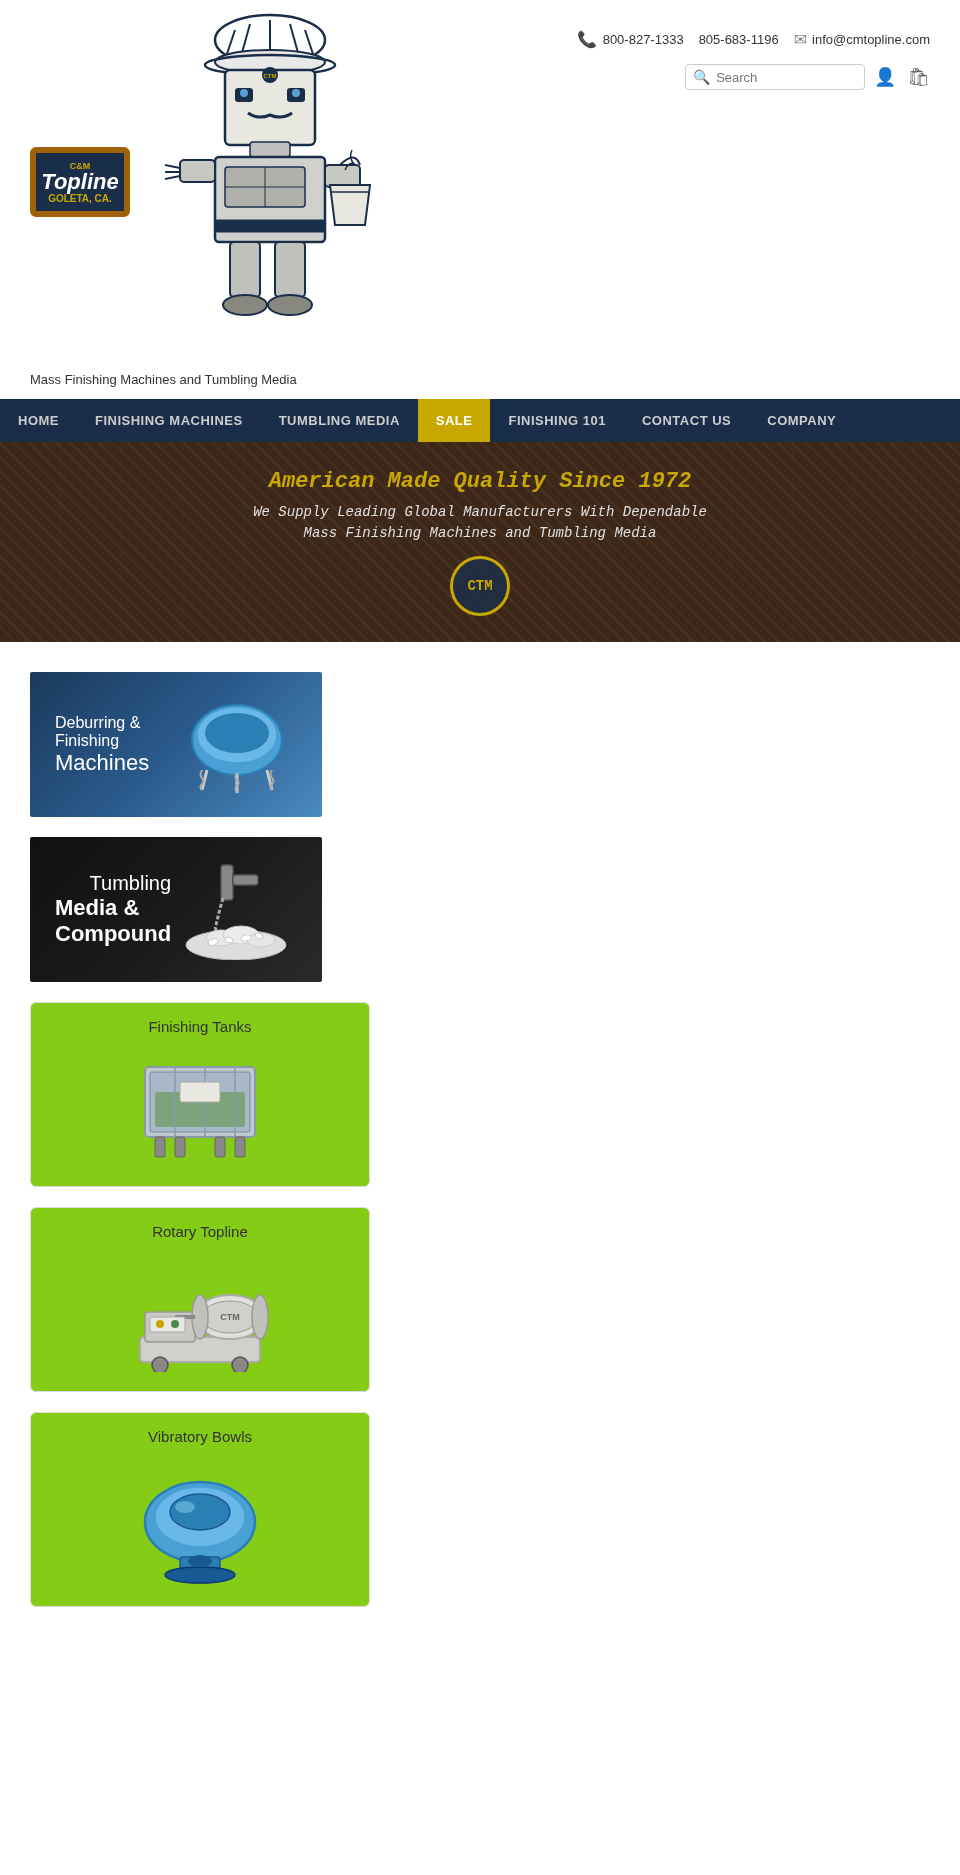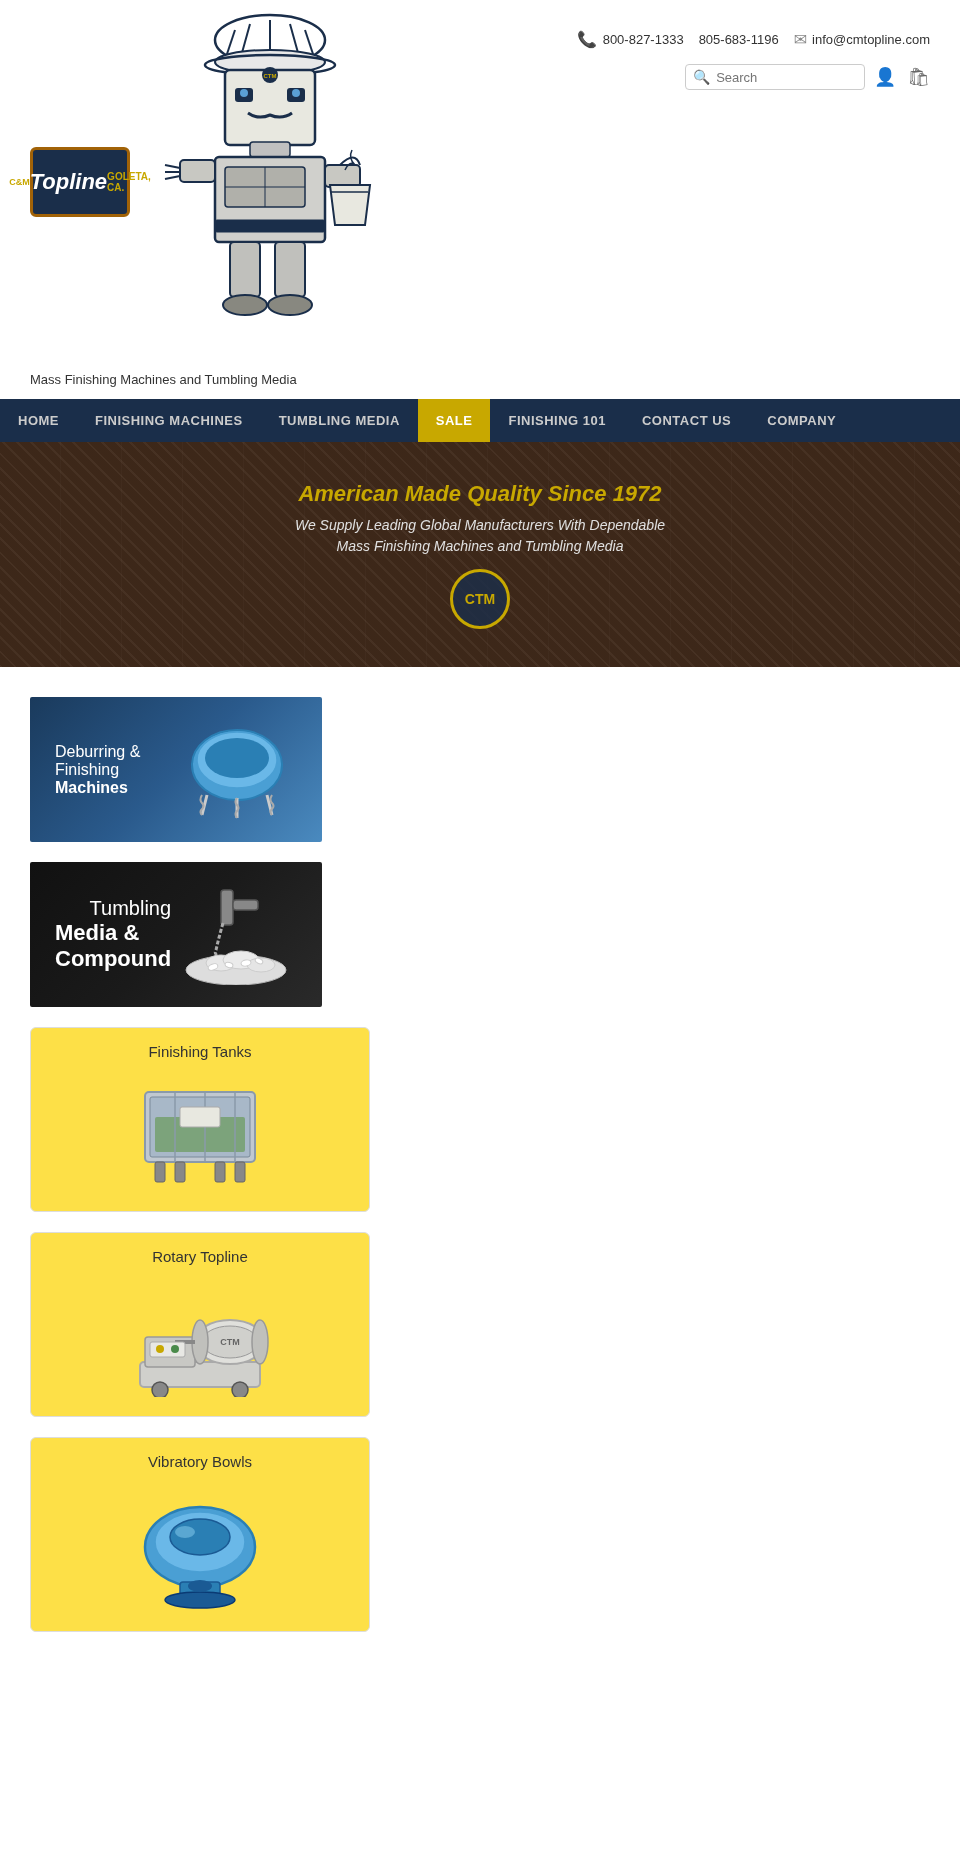--- a/index.html
+++ b/index.html
@@ -2,22 +2,22 @@
 <html><head>
   <meta charset="utf-8">
   <style>
     * { margin: 0; padding: 0; box-sizing: border-box; }
     body { font-family: Arial, sans-serif; background: #fff; width: 960px; }
 
     
     .header { display: flex; align-items: flex-start; padding: 10px 30px; background: #fff; }
     .logo-area { display: flex; align-items: center; }
     .logo-box {
-      width: 100px; height: 70px; background: #1a2e4a; border: 3px solid #a16207;
-      border-radius: 6px; display: flex; flex-direction: row; align-items: center;
+      width: 100px; height: 70px; background: #1a2e4a; border: 6px solid #a16207;
+      border-radius: 6px; display: flex; flex-direction: column; align-items: center;
       justify-content: center; color: #fff; font-weight: bold; font-size: 11px; padding: 4px;
     }
     .logo-box .cm { font-size: 9px; color: #c8a800; }
     .logo-box .topline { font-size: 22px; font-style: italic; font-weight: 900; color: #fff; line-height: 1; }
     .logo-box .goleta { font-size: 10px; color: #c8a800; }
 
     .mascot-area { margin-left: 30px; }
     .mascot-svg { width: 220px; height: 340px; }
 
     .header-right { margin-left: auto; display: flex; flex-direction: column; align-items: flex-end; padding-top: 20px; }
@@ -38,26 +38,26 @@
     .nav { background: #1a2e4a; display: flex; align-items: flex-end; }
     .nav-item {
       padding: 14px 18px; color: #ccc; font-size: 13px; font-weight: 600;
       text-decoration: none; cursor: pointer; letter-spacing: 0.5px;
       text-transform: uppercase;
     }
     .nav-item.active { background: #c8a800; color: #fff; }
 
     
     .hero {
-      width: 100%; height: 225px;
+      width: 100%; height: 200px;
       background: linear-gradient(rgba(0,0,0,0.55), rgba(0,0,0,0.55)),
                   #5a4030;
       display: flex; flex-direction: column; align-items: center; justify-content: center;
       text-align: center; padding: 20px;
-      position: relative; overflow: hidden;
+      position: relative; overflow: hidden; font-family: Liberation Mono, monospace;
     }
     .hero-content { position: relative; z-index: 1; }
     .hero-title { color: #c8a800; font-size: 22px; font-weight: bold; font-style: italic; margin-bottom: 8px; }
     .hero-sub { color: #e0e0e0; font-size: 14px; font-style: italic; line-height: 1.5; }
     .hero-logo {
       width: 60px; height: 60px; border: 3px solid #c8a800; border-radius: 50%;
       background: transparent; display: flex; align-items: center; justify-content: center;
       margin-top: 12px;
     }
 
@@ -66,21 +66,21 @@
     .product-card-dark {
       width: 292px; height: 145px; border-radius: 2px; overflow: hidden;
       position: relative; margin-bottom: 20px; cursor: pointer;
     }
     .card-deburring { background: linear-gradient(135deg, #1a3a5c 0%, #2a5a8c 50%, #4a8abf 100%); }
     .card-tumbling { background: linear-gradient(135deg, #111 0%, #222 40%, #333 100%); }
 
     .product-card-light {
       width: 340px; border: 1px solid #ddd; border-radius: 6px; overflow: hidden;
       margin-bottom: 20px; cursor: pointer; padding: 15px 20px;
-      display: flex; flex-direction: column; align-items: center; background: #fde047;
+      display: flex; flex-direction: column; align-items: center; background: #84cc16;
     }
     .card-light-title { font-size: 15px; color: #333; margin-bottom: 12px; font-weight: 400; }
 
     
     .hero-workers {
       position: absolute; inset: 0; opacity: 0.3;
       background: repeating-linear-gradient(
         45deg, #8b6040 0px, #8b6040 2px, #6b4020 2px, #6b4020 10px
       );
     }
@@ -208,21 +208,21 @@
       <span style="color:#c8a800; font-weight:bold; font-size:14px;">CTM</span>
     </div>
   </div>
 </div>
 
 <div class="products-section">
 
   <div class="product-card-dark card-deburring" style="display:flex; align-items:center; justify-content:space-between; padding:20px 25px;">
     <div style="color:#fff;">
       <div style="font-size:16px; font-weight:400;">Deburring &amp; Finishing</div>
-      <div style="font-size:16px; font-weight:700;">Machines</div>
+      <div style="font-size:22px; font-weight:400;">Machines</div>
     </div>
     <div style="width:120px; height:100px; position:relative;">
       
       <svg viewBox="0 0 120 100" width="120" height="100">
         <ellipse cx="60" cy="45" rx="45" ry="35" fill="#4a9fd4" stroke="#2a7fb4" stroke-width="2"></ellipse>
         <ellipse cx="60" cy="40" rx="40" ry="28" fill="#6ab8e8" stroke="#4a9fd4" stroke-width="1.5"></ellipse>
         <ellipse cx="60" cy="38" rx="32" ry="20" fill="#2a7fb4"></ellipse>
 
         <line x1="30" y1="75" x2="25" y2="95" stroke="#ccc" stroke-width="3"></line>
         <line x1="60" y1="78" x2="60" y2="98" stroke="#ccc" stroke-width="3"></line>

